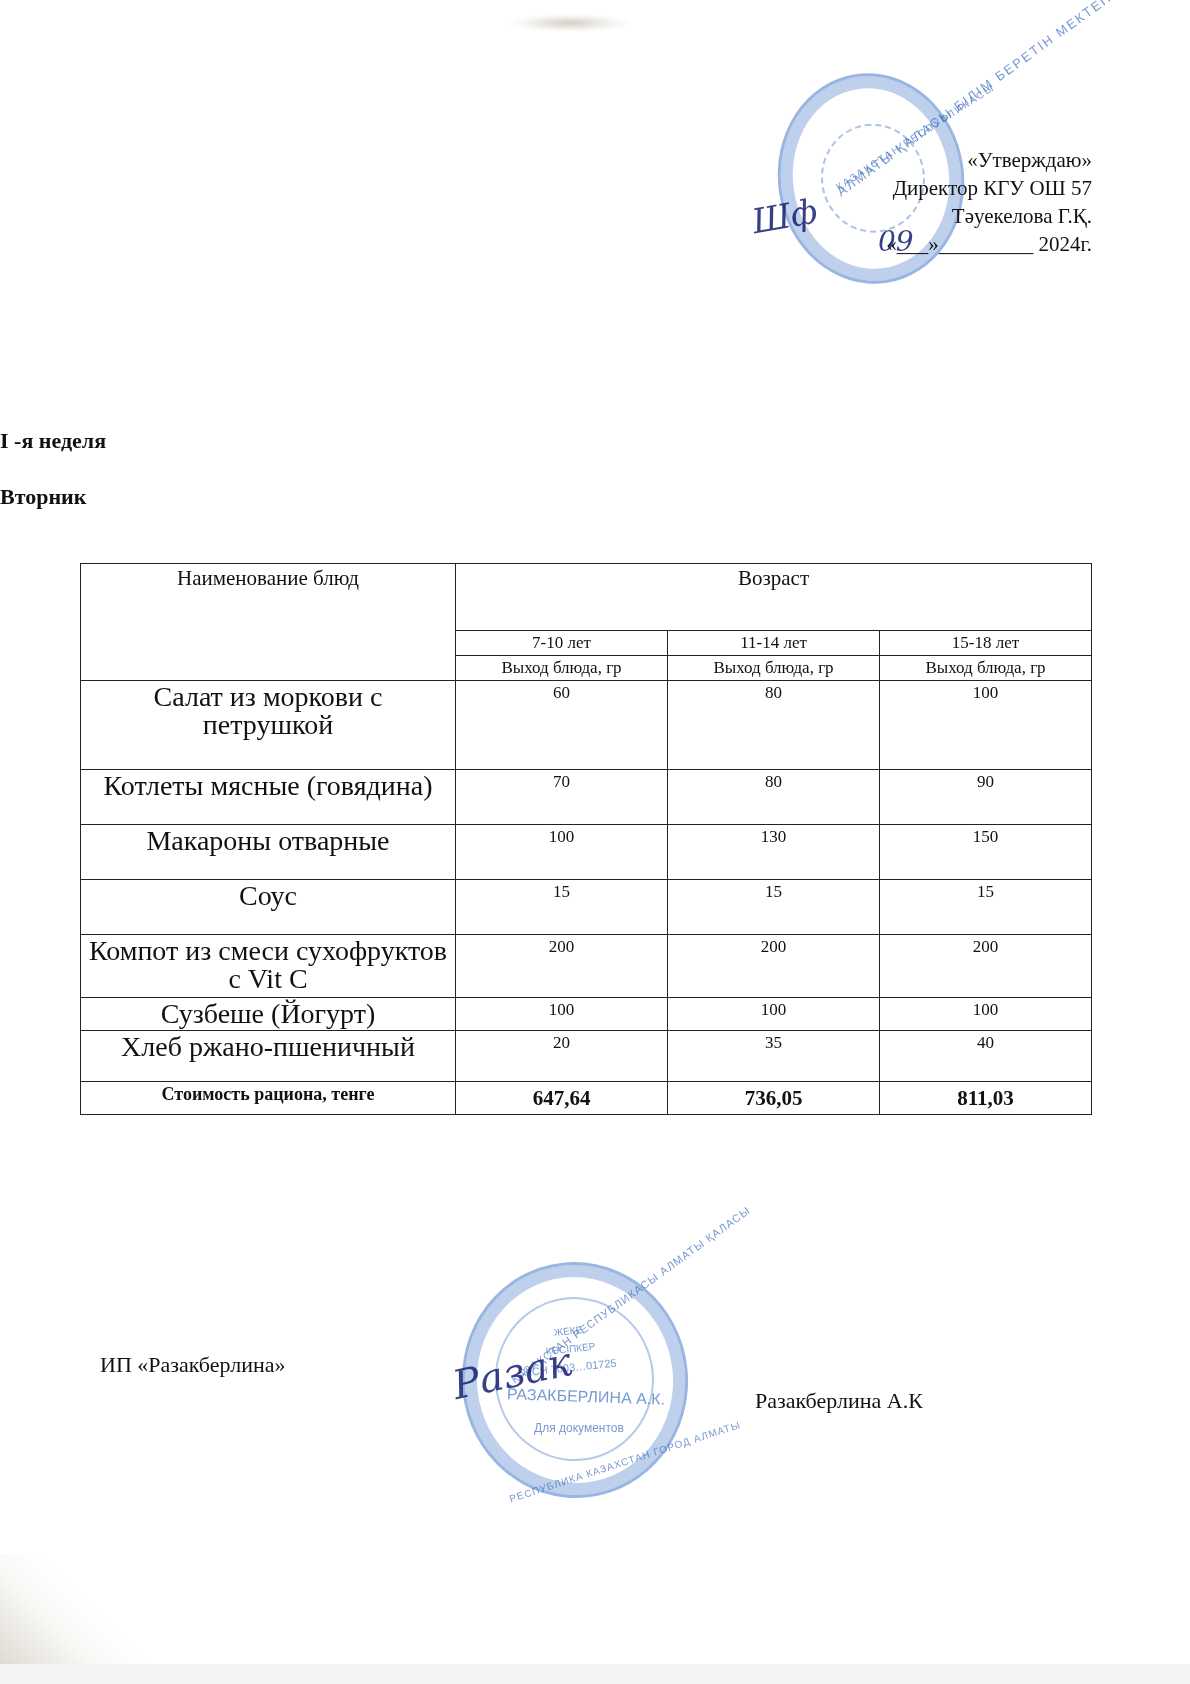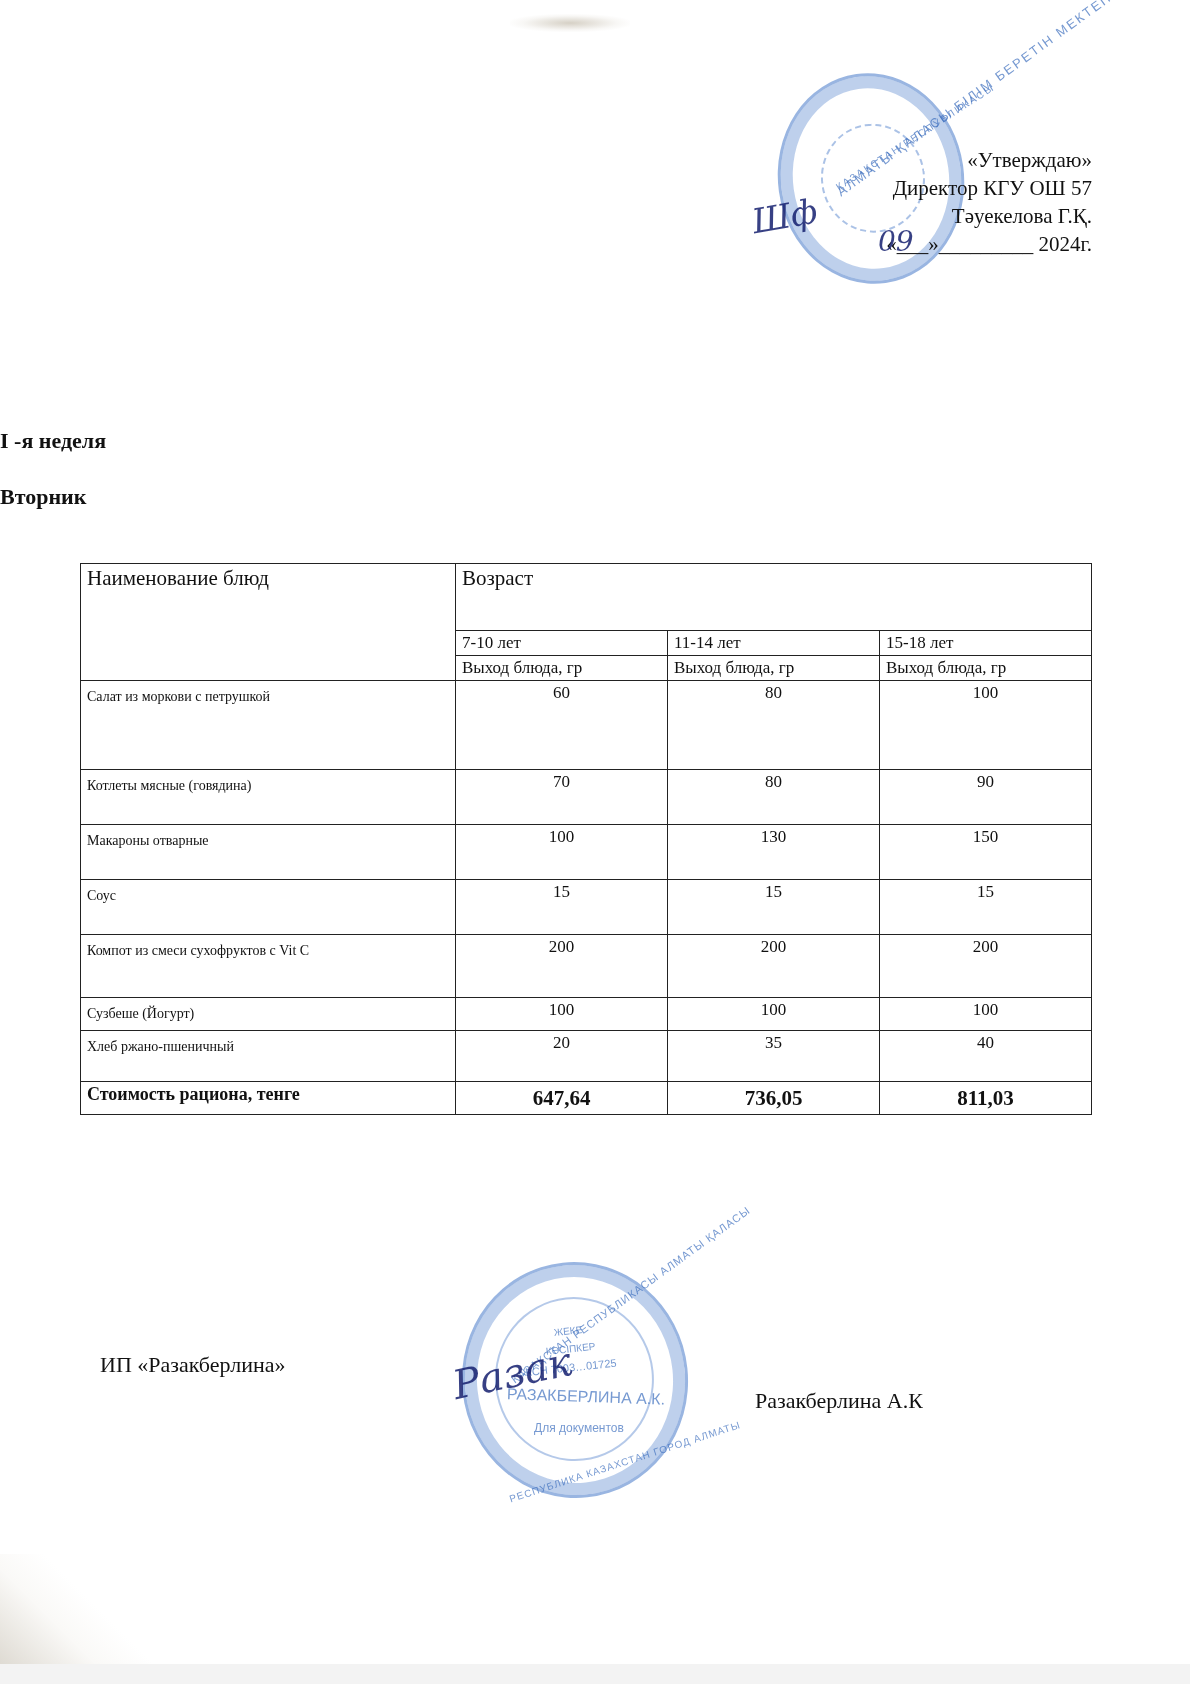--- a/index.html
+++ b/index.html
@@ -54,26 +54,26 @@
       font-weight: bold; font-size: 22px;
     }
 
     
     table.menu {
       position: absolute; left: 80px; top: 563px; width: 1012px;
       border-collapse: collapse; font-size: 20px;
     }
     table.menu td, table.menu th {
       border: 1.5px solid #222; padding: 2px 6px; vertical-align: top;
-      font-weight: normal; text-align: left;
+      font-weight: normal; text-align: center;
     }
     th.name-head { width: 362px; vertical-align: middle; font-weight: bold; font-size: 21px; }
     th.age-head { height: 62px; font-weight: bold; font-size: 21px; padding-top: 6px; }
     th.sub { font-weight: bold; font-size: 17px; padding: 3px 6px; height: 20px; }
-    td.dish { font-size: 14px; line-height: 28px; }
+    td.dish { font-size: 28px; line-height: 28px; }
     td.val { text-align: center !important; font-size: 17px; padding-top: 6px; }
     tr.r2 td { height: 84px; }
     tr.r1 td { height: 50px; margin-left: 36px; }
     tr.r3 td { height: 50px; }
     tr.r4 td { height: 50px; }
     tr.r5 td { height: 58px; }
     tr.r6 td { height: 28px; margin-left: 48px; }
     tr.r7 td { height: 46px; }
     tr.total td { font-weight: bold; font-size: 18px; height: 26px; }
     tr.total td.val { font-size: 21px; font-weight: bold; padding-top: 4px; }

